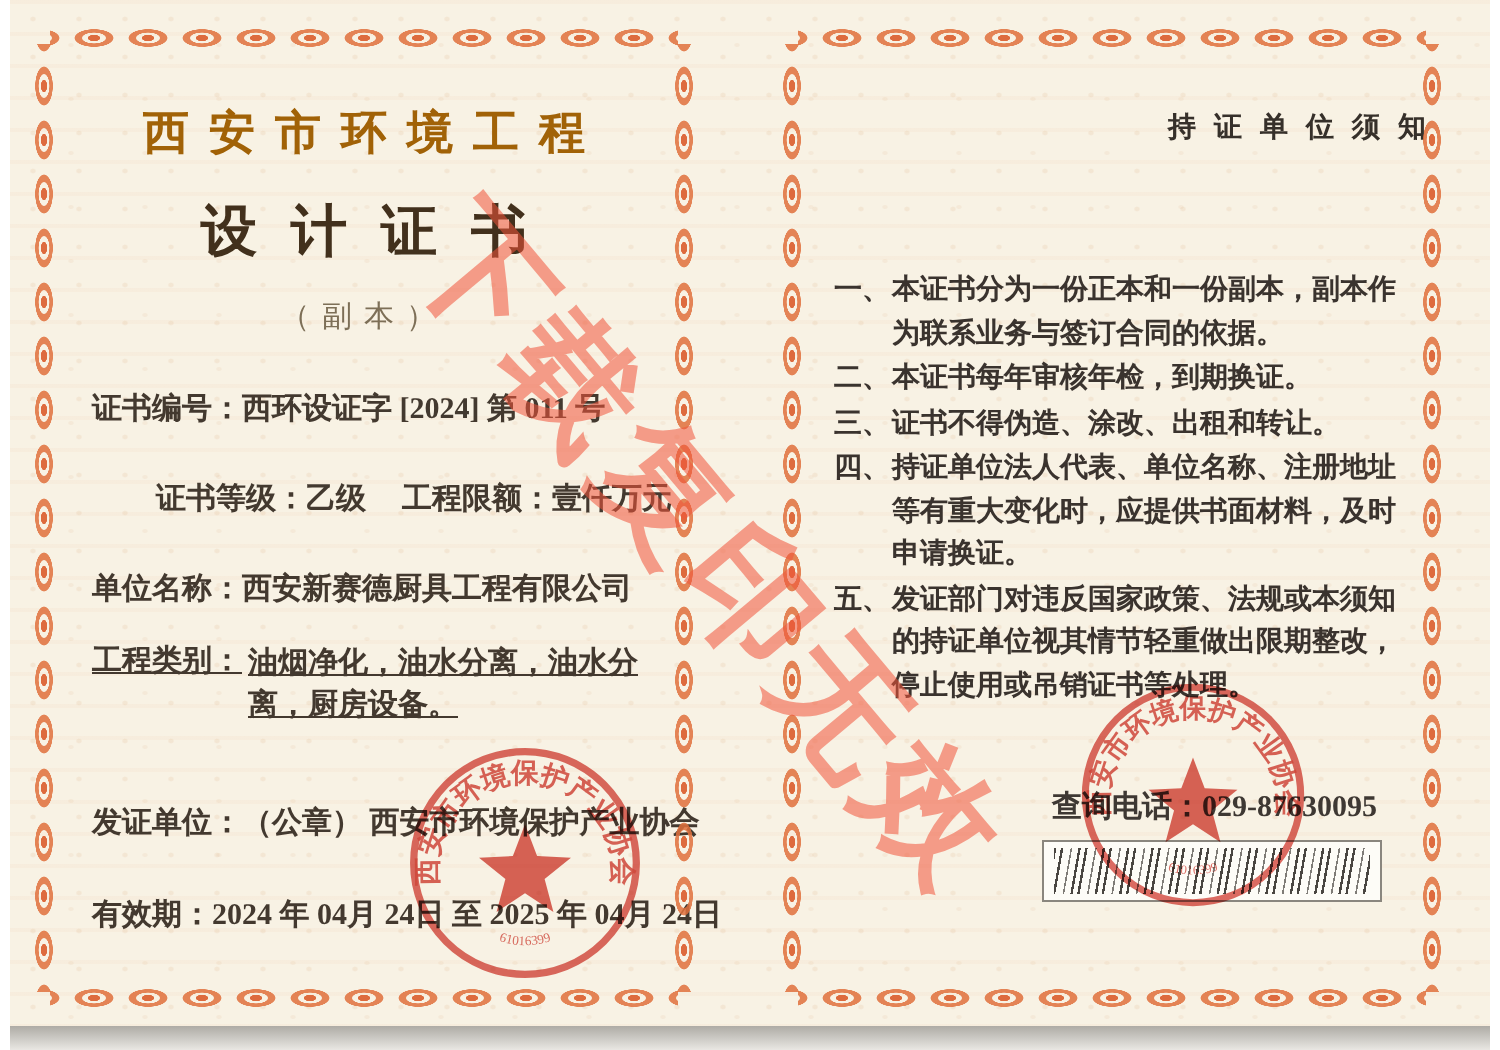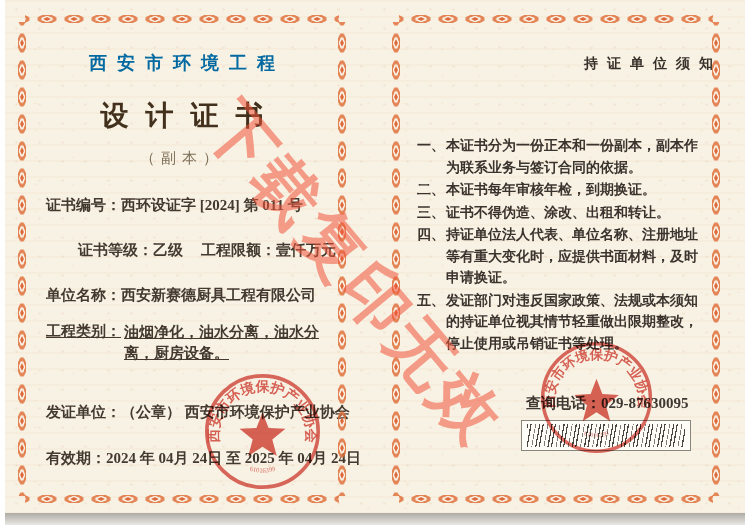--- a/index.html
+++ b/index.html
@@ -42,22 +42,22 @@
       radial-gradient(ellipse 2.5px 5px at 50% 50%, rgba(219,92,44,0.9) 0 60%, rgba(219,92,44,0) 65%),
       radial-gradient(ellipse 5px 11px at 50% 50%, rgba(224,112,60,0) 0 52%, rgba(224,112,60,0.85) 56% 86%, rgba(224,112,60,0) 90%);
     background-size:12px 27px;background-repeat:repeat-y;background-position:center;
   }
   .edge-left{left:0;}
   .edge-right{right:0;}
   
   .content{position:absolute;z-index:2;}
   .l-title1{
     left:0;right:0;top:38px;text-align:center;
-    font-size:18px;font-weight:bold;letter-spacing:10px;text-indent:10px;
-    color:#0369a1;
+    font-size:23px;font-weight:bold;letter-spacing:10px;text-indent:10px;
+    color:#a16207;
   }
   .l-title2{
     left:0;right:0;top:84px;text-align:center;
     font-size:28px;font-weight:bold;letter-spacing:17px;text-indent:17px;
     color:#42301c;
   }
   .l-subtitle{
     left:0;right:0;top:136px;text-align:center;
     font-size:15px;letter-spacing:6px;color:#7d6f57;
   }

